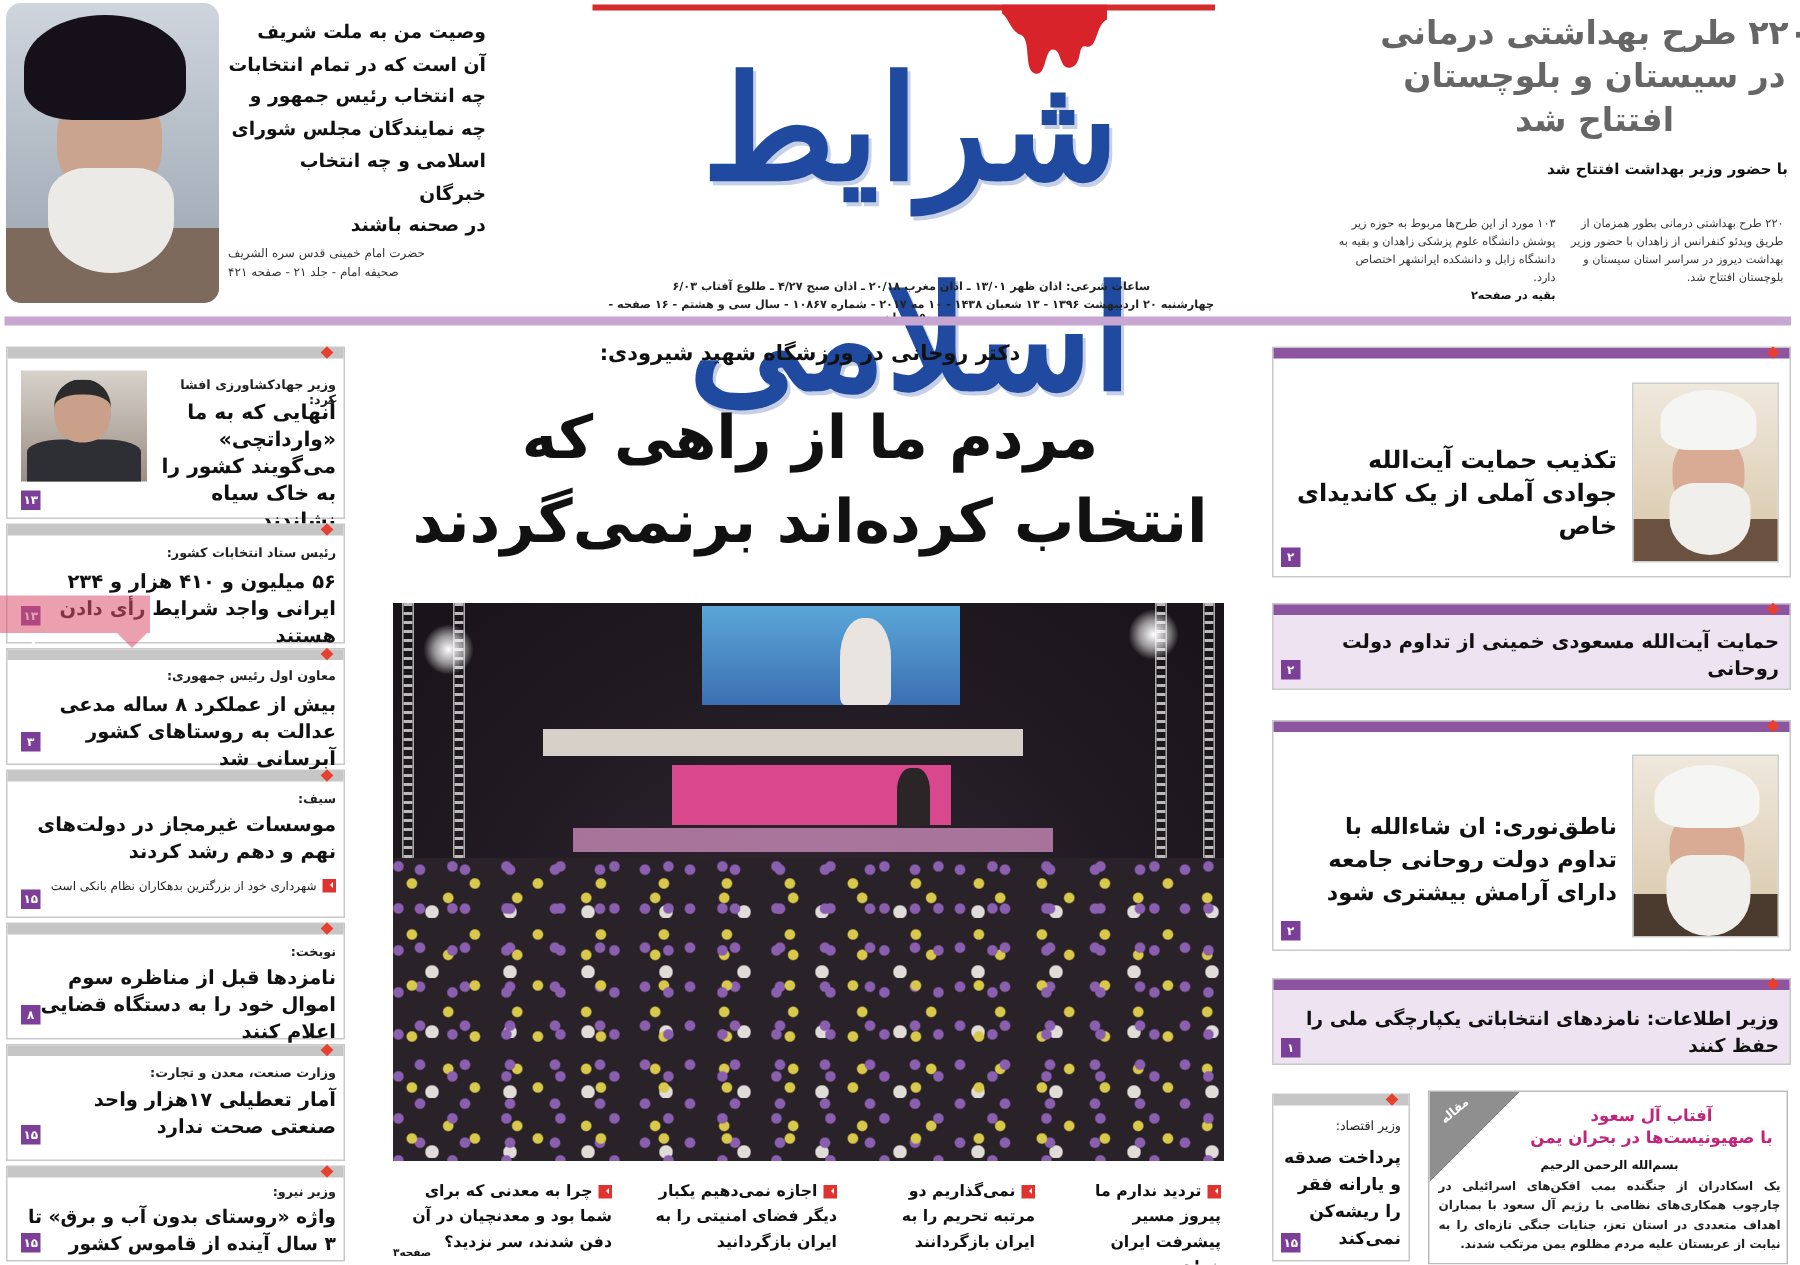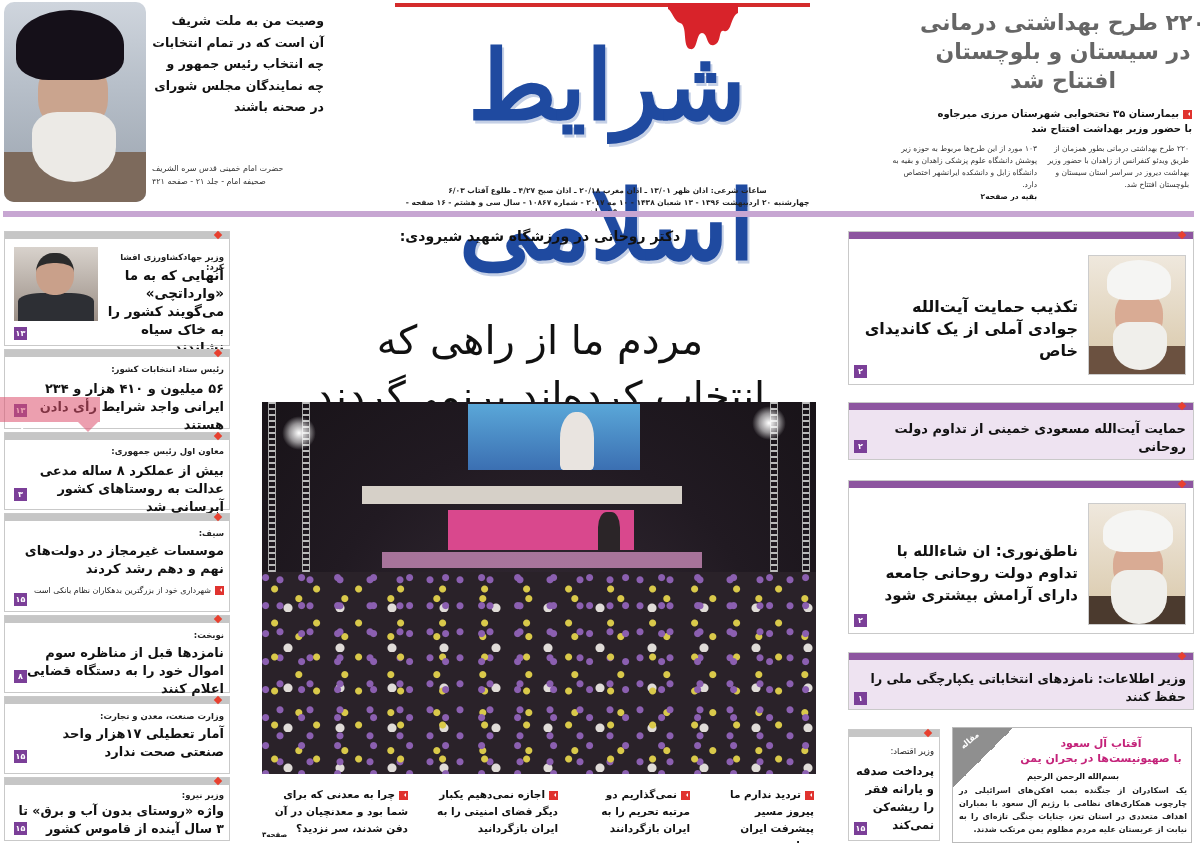--- a/index.html
+++ b/index.html
@@ -46,21 +46,21 @@
   .minister-photo{position:absolute;left:14px;top:247px;width:84px;height:74px;background:linear-gradient(180deg,#d8d2cc,#9a8e85);}
   .minister-photo .h{position:absolute;left:22px;top:6px;width:38px;height:42px;background:#c9a08a;border-radius:45%;border-top:10px solid #2b2b2b;}
   .minister-photo .b{position:absolute;left:4px;top:46px;width:76px;height:28px;background:#2d2f34;border-radius:30% 30% 0 0;}
 
   .watermark{position:absolute;left:0;top:397px;width:100px;height:25px;background:rgba(220,80,110,.55);}
   .watermark::after{content:"";position:absolute;left:78px;top:25px;border:10px solid transparent;border-top-color:rgba(220,80,110,.55);border-bottom:0;}
   .watermark span{position:absolute;left:14px;top:6px;font-size:11px;color:#fff;font-weight:bold;letter-spacing:2px;margin-top:22px;}
 
   
   .c-kicker{position:absolute;left:260px;top:228px;width:560px;text-align:center;font-size:14px;font-weight:bold;}
-  .c-head{position:absolute;left:250px;top:264px;width:580px;text-align:center;font-size:40px;line-height:56px;font-weight:normal;color:#111;margin-top:48px;}
+  .c-head{position:absolute;left:250px;top:264px;width:580px;text-align:center;font-size:40px;line-height:56px;font-weight:bold;color:#111;}
   .photo{position:absolute;left:262px;top:402px;width:554px;height:372px;overflow:hidden;
     background:radial-gradient(ellipse at 50% 80%,#3a2f3a 0%,#211a22 60%,#181318 100%);}
   .screen{position:absolute;left:206px;top:2px;width:172px;height:66px;background:linear-gradient(180deg,#5aa7d8,#3b6fb2);}
   .screen .p{position:absolute;left:92px;top:8px;width:34px;height:58px;background:#e9e4e0;border-radius:45% 45% 10% 10%;}
   .stage{position:absolute;left:100px;top:84px;width:320px;height:18px;background:#d6d0c8;}
   .banner{position:absolute;left:186px;top:108px;width:186px;height:40px;background:#d9488d;}
   .banner .p{position:absolute;left:150px;top:2px;width:22px;height:38px;background:#2b2528;border-radius:40% 40% 0 0;}
   .flowers{position:absolute;left:120px;top:150px;width:320px;height:16px;background:#c88ab8;opacity:.8;}
   .light{position:absolute;width:34px;height:34px;border-radius:50%;background:radial-gradient(circle,#fff 0%,#fff8 40%,transparent 70%);}
   .truss{position:absolute;width:8px;background:repeating-linear-gradient(180deg,#bbb 0 2px,transparent 2px 6px);border-left:1px solid #aaa;border-right:1px solid #aaa;}
@@ -97,20 +97,21 @@
   <div class="robe"></div>
     <div class="face"></div>
     <div class="beard"></div>
     <div class="turban"></div>
 </div>
 <div class="quote-text">
   <div>وصیت من به ملت شریف</div>
     <div>آن است که در تمام انتخابات</div>
     <div>چه انتخاب رئیس جمهور و</div>
   <div>چه نمایندگان مجلس شورای</div>
+    <div>اسلامی و چه انتخاب خبرگان</div>
     <div>در صحنه باشند</div>
 </div>
 <div class="quote-src">
   <div>حضرت امام خمینی قدس سره الشریف</div>
     <div>صحیفه امام - جلد ۲۱ - صفحه ۴۲۱</div>
 </div>
 
 <div class="logo-bar"></div>
 <svg class="logo-drip" viewBox="0 0 70 50">
   <path d="M0 0 H70 V10 C62 14 64 30 56 28 C50 26 54 40 46 42 C38 44 40 30 34 30 C28 30 30 48 22 46 C14 44 20 22 12 20 C6 18 4 8 0 6Z" fill="#d8232a"></path>
@@ -118,21 +119,20 @@
 <div class="logo-text">شرایط اسلامی</div>
 <div class="dateline">چهارشنبه ۲۰ اردیبهشت ۱۳۹۶ - ۱۳ شعبان ۱۴۳۸ - ۱۰ مه ۲۰۱۷ - شماره ۱۰۸۶۷ - سال سی و هشتم - ۱۶ صفحه - ۵۰۰ تومان</div>
 <div class="prayer">ساعات شرعی: اذان ظهر ۱۳/۰۱ ـ اذان مغرب ۲۰/۱۸ ـ اذان صبح ۴/۲۷ ـ طلوع آفتاب ۶/۰۳</div>
 
 <div class="top-headline">
   <div>۲۲۰ طرح بهداشتی درمانی</div>
     <div>در سیستان و بلوچستان</div>
     <div>افتتاح شد</div>
 </div>
 <div class="top-sub">
-  <div><span class="red-mark"></span><span>بیمارستان ۳۵ تختخوابی شهرستان مرزی میرجاوه</span></div>
   <div>با حضور وزیر بهداشت افتتاح شد</div>
 </div>
 <div class="top-col" style="left:1044px;">۲۲۰ طرح بهداشتی درمانی بطور همزمان از طریق ویدئو کنفرانس از زاهدان با حضور وزیر بهداشت دیروز در سراسر استان سیستان و بلوچستان افتتاح شد.</div>
 <div class="top-col" style="left:892px;">
   <div>۱۰۳ مورد از این طرح‌ها مربوط به حوزه زیر پوشش دانشگاه علوم پزشکی زاهدان و بقیه به دانشگاه زابل و دانشکده ایرانشهر اختصاص دارد.</div>
   <div class="more">بقیه در صفحه۲</div>
 </div>
 
 <div class="divider-purple"></div>
 

